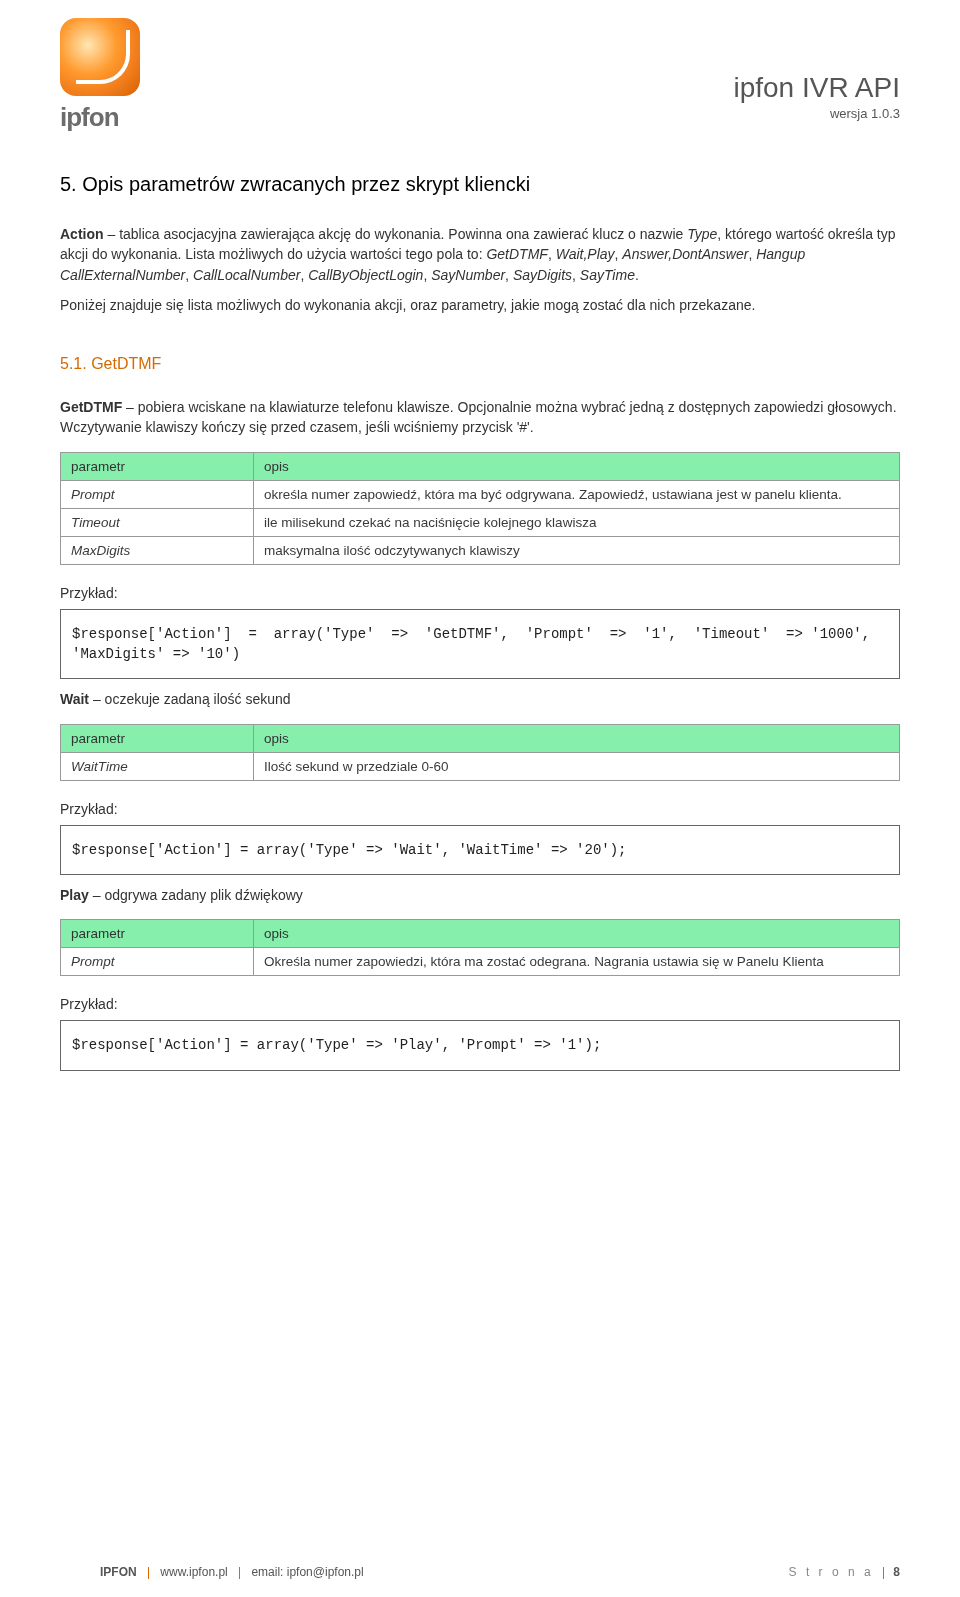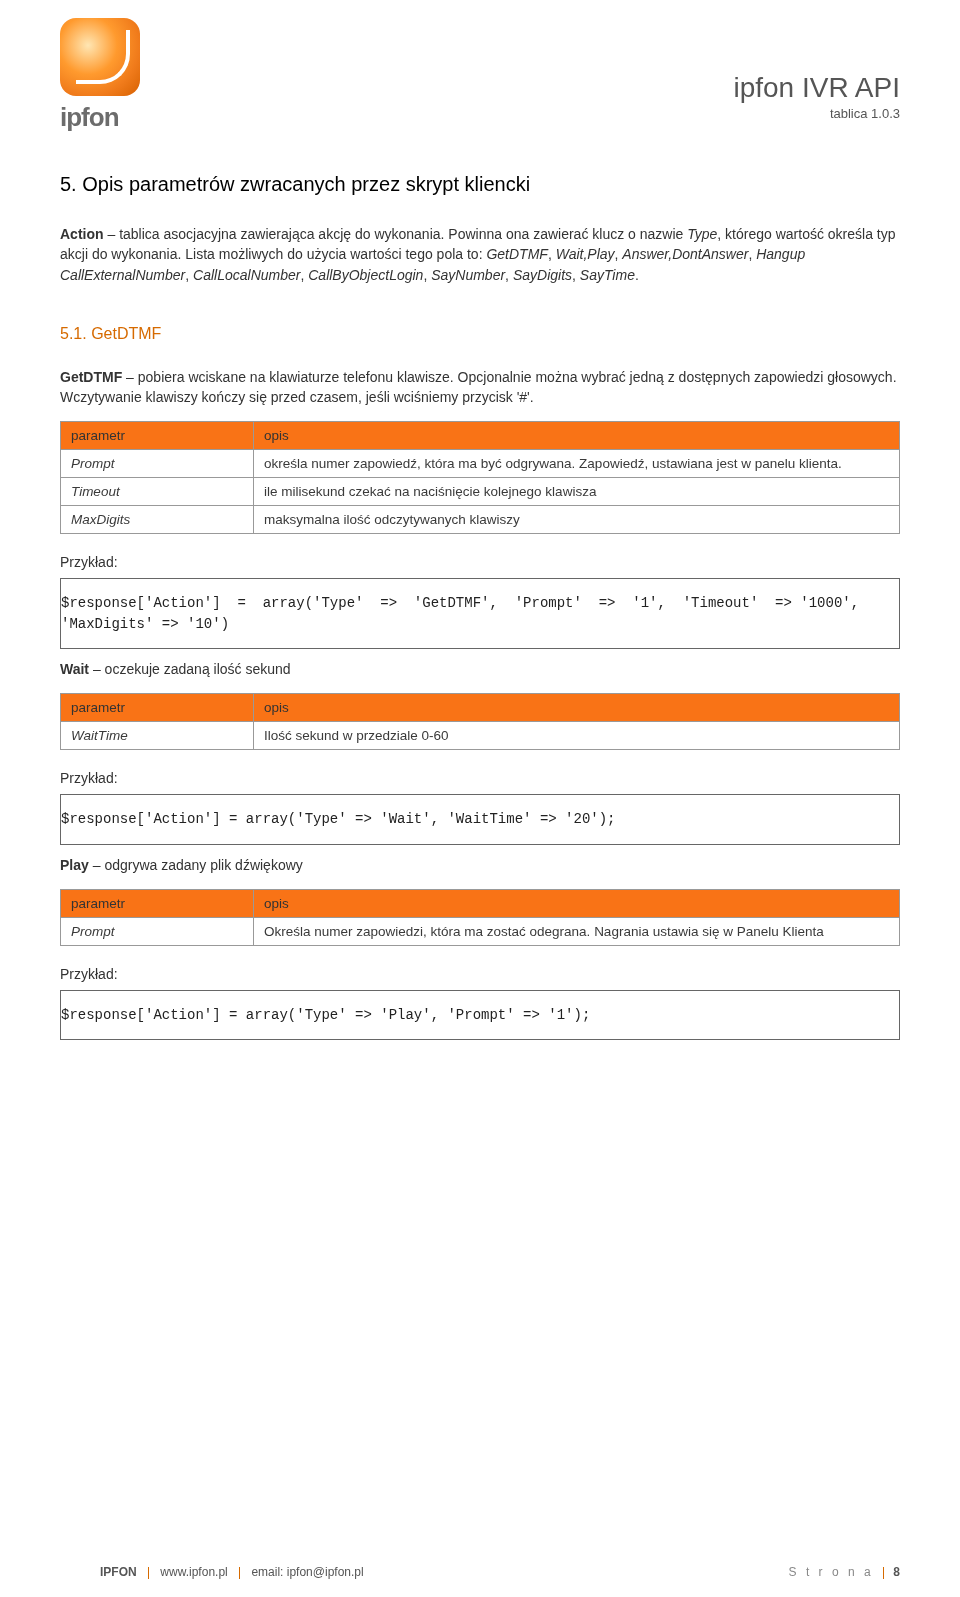--- a/index.html
+++ b/index.html
@@ -81,37 +81,37 @@
     margin: 14px 0 6px 0;
     font-size: 13.5px;
   }
   table.params th, table.params td {
     border: 1px solid #999;
     padding: 6px 10px;
     text-align: left;
     vertical-align: middle;
   }
   table.params th {
-    background: #f97316;
+    background: #86efac;
     font-weight: 400;
     color: #333;
   }
   table.params th:first-child, table.params td:first-child {
     width: 23%;
     font-style: italic;
   }
   table.params th:first-child { font-style: normal; }
   .label-example {
     margin: 20px 0 8px 0;
     font-size: 14px;
     color:#333;
   }
   pre.code {
     border: 1px solid #666;
-    padding: 14px 0;
+    padding: 14px 11px;
     font-family: "Courier New", Courier, monospace;
     font-size: 14px;
     margin: 6px 0 10px 0;
     white-space: pre-wrap;
     word-wrap: break-word;
     color: #222;
     line-height: 1.45;
   }
   .footer {
     position: absolute;
@@ -148,28 +148,29 @@
 </style>
 </head>
 <body>
 
 <div class="page">
   <div class="logo"></div>
   <div class="brand">ipfon</div>
 
   <div class="top-right">
     <div class="doc-title">ipfon IVR API</div>
-    <div class="doc-version">tablica 1.0.3</div>
+    <div class="doc-version">wersja 1.0.3</div>
   </div>
 
   <h1 class="section">5.   Opis parametrów zwracanych przez skrypt kliencki</h1>
 
   <p>
     <strong>Action</strong><span> – tablica asocjacyjna zawierająca akcję do wykonania. Powinna ona zawierać klucz o nazwie </span><em>Type</em><span>, którego wartość określa typ akcji do wykonania. Lista możliwych do użycia wartości tego pola to: </span><em>GetDTMF</em><span>, </span><em>Wait,Play</em><span>, </span><em>Answer,DontAnswer</em><span>, </span><em>Hangup CallExternalNumber</em><span>, </span><em>CallLocalNumber</em><span>, </span><em>CallByObjectLogin</em><span>, </span><em>SayNumber</em><span>, </span><em>SayDigits</em><span>, </span><em>SayTime</em><span>.</span>
   </p>
+  <p>Poniżej znajduje się lista możliwych do wykonania akcji, oraz parametry, jakie mogą zostać dla nich przekazane.</p>
 
   <h2 class="subsection">5.1.    GetDTMF</h2>
   <p>
     <strong>GetDTMF</strong><span> – pobiera wciskane na klawiaturze telefonu klawisze. Opcjonalnie można wybrać jedną z dostępnych zapowiedzi głosowych. Wczytywanie klawiszy kończy się przed czasem, jeśli wciśniemy przycisk '#'.</span>
   </p>
   <table class="params">
     <tbody>
         <tr>
       <th>parametr</th>
       <th>opis</th>

